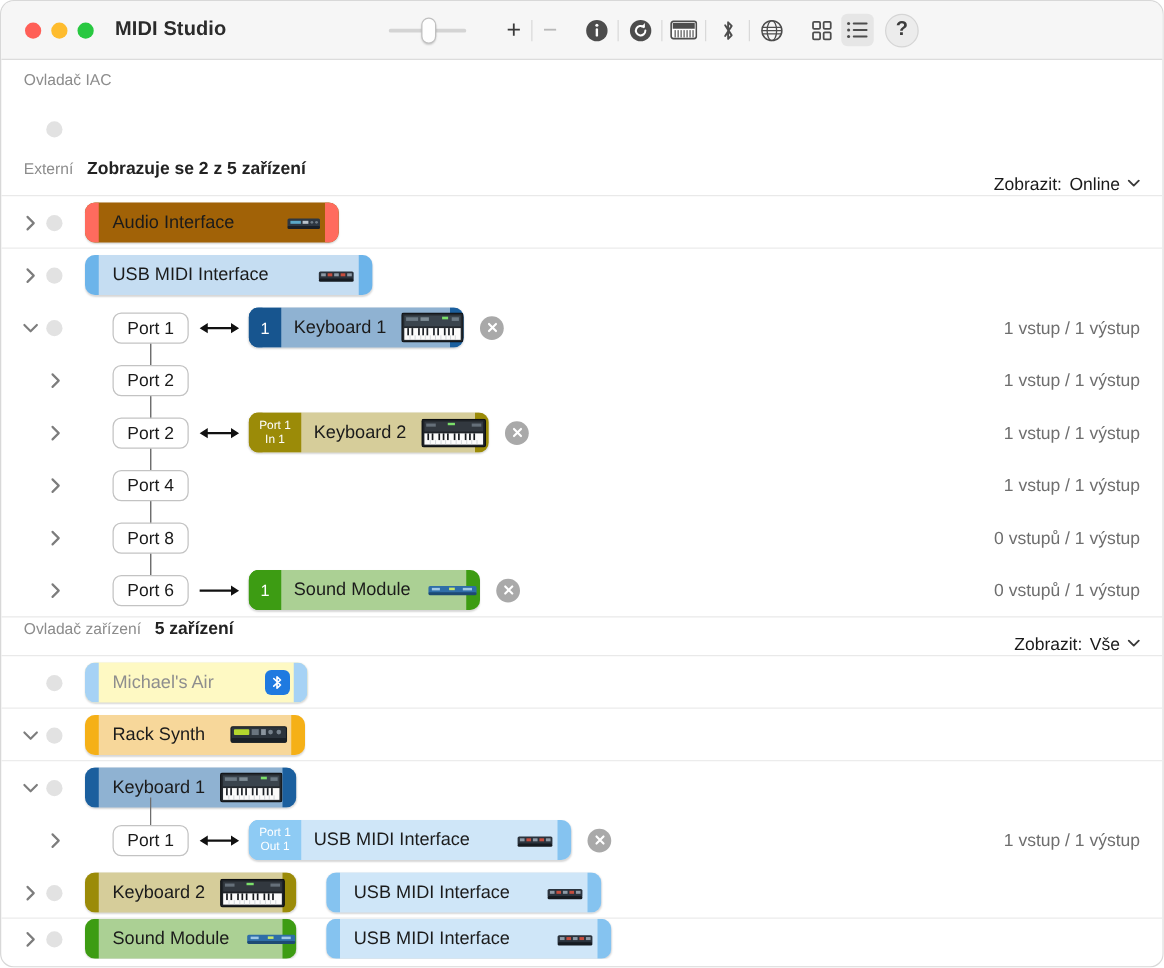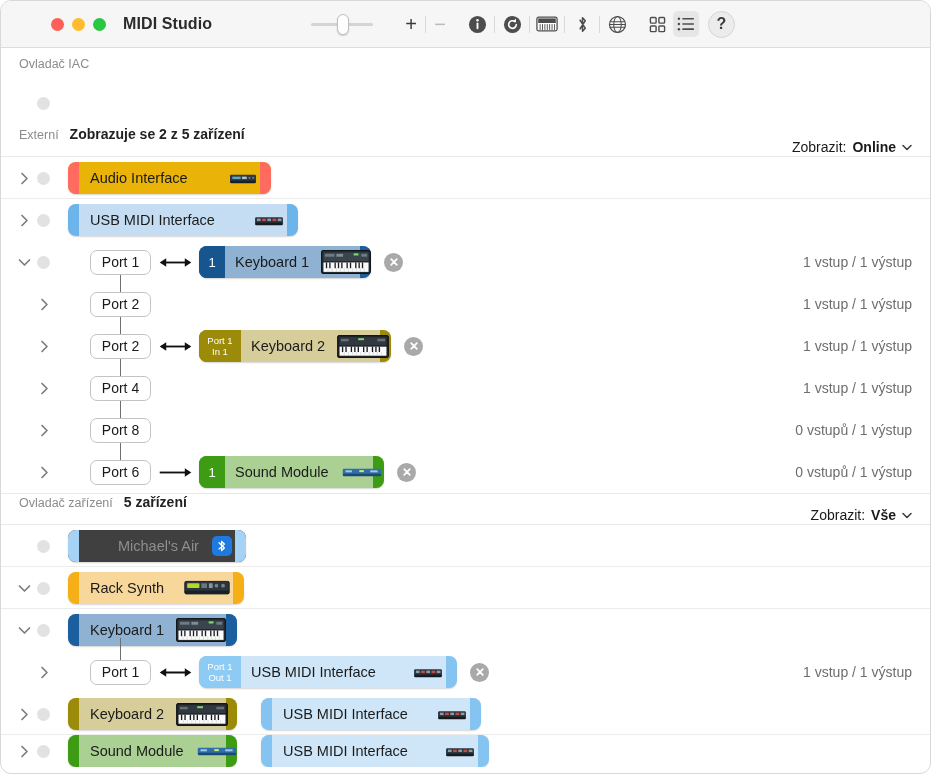--- a/index.html
+++ b/index.html
@@ -18,21 +18,21 @@
     overflow: hidden;
     border: 1px solid #d8d8d8;
   }
 
   
   .toolbar {
     position: relative;
     height: 47px;
     background: #f6f6f6;
     border-bottom: 1px solid #dcdcdc;
-    display: flex; align-items: center; padding-left: 31px;
+    display: flex; align-items: center;
   }
   .traffic { display: flex; gap: 8px; margin-left: 19px; }
   .tl { width: 13px; height: 13px; border-radius: 50%; }
   .tl.red { background: #ff5f57; }
   .tl.yellow { background: #febc2e; }
   .tl.green { background: #28c840; }
   .win-title {
     margin-left: 17px;
     font-size: 16px; font-weight: 700; color: #2b2b2b;
     letter-spacing: .1px;
@@ -111,21 +111,21 @@
   .sec-label { font-size: 12.5px; color: #8c8c8c; }
   .sec-sub {
     font-size: 14px; font-weight: 700; color: #222;
     margin-left: 11px;
   }
   .sec-filter {
     position: absolute; right: 18px; bottom: 1px;
     font-size: 14px; color: #1a1a1a;
     display: flex; align-items: center; gap: 6px;
   }
-  .sec-filter .fv { font-weight: 700; }
+  .sec-filter .fv { font-weight: 400; }
   .chev-d { font-size: 11px; color: #3a3a3a; }
 
   .sep { height: 1px; background: #e9e9e9; margin: 0; }
 
   
   .row {
     position: relative;
     display: flex; align-items: center;
     min-height: 42px;
     padding-left: 14px;
@@ -181,39 +181,39 @@
     font-size: 9.5px; line-height: 11px; color: #ffffff;
     font-weight: 500;
   }
   .chip .badge.num { font-size: 13px; font-weight: 400; }
   .chip.hasbadge .body { padding-left: 52px; }
   .chip .badge.narrow { width: 26px; }
   .chip.hasbadge-n .body { padding-left: 36px; }
 
   
   .c-salmon .edge-l,.c-salmon .edge-r { background:#ff6b5e; }
-  .c-salmon { background:#eab308;justify-content:flex-end; }
+  .c-salmon { background:#a16207;justify-content:flex-end; }
   .c-salmon-dim .edge-l,.c-salmon-dim .edge-r { background:#fb8d7f; }
   .c-salmon-dim { background:#fbd0ca; }
   .c-blue .edge-l,.c-blue .edge-r { background:#6cb4ea; }
   .c-blue { background:#c5ddf2; }
   .c-bluelt .edge-l,.c-bluelt .edge-r { background:#85c3f0; }
   .c-bluelt { background:#cfe6f8; }
   .c-dblue .edge-l,.c-dblue .edge-r { background:#1b5f9e; }
   .c-dblue { background:#8fb2d2; }
   .c-olive .edge-l,.c-olive .edge-r { background:#9b8b08; }
   .c-olive { background:#d6cd9a; }
   .c-green .edge-l,.c-green .edge-r { background:#3d9c13; }
   .c-green { background:#abd094; }
   .c-orange .edge-l,.c-orange .edge-r { background:#f5b017; }
   .c-orange { background:#f7d79a; }
   .c-sage .edge-l,.c-sage .edge-r { background:#c4cfa8; }
   .c-sage { background:#dfe5cd; }
   .c-btblue .edge-l,.c-btblue .edge-r { background:#a6d2f5; }
-  .c-btblue { background:#404040;padding-left:28px; }
+  .c-btblue { background:#fef9c3; }
 
   .badge-dblue { background:#17558f; }
   .badge-olive { background:#9b8b08; }
   .badge-green { background:#3d9c13; }
   .badge-skyblue { background:#8ecbf4; }
 
   
   .portcell {
     position: relative;
     display: flex; align-items: center;

